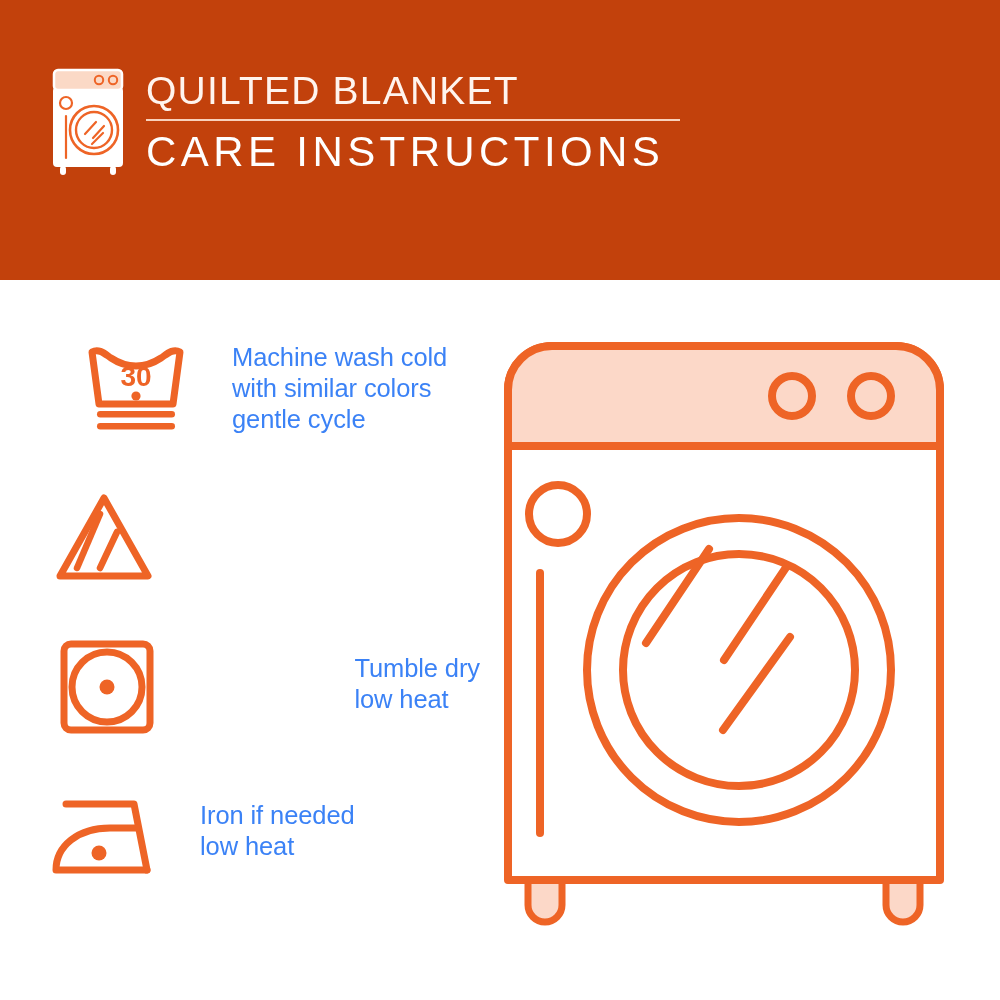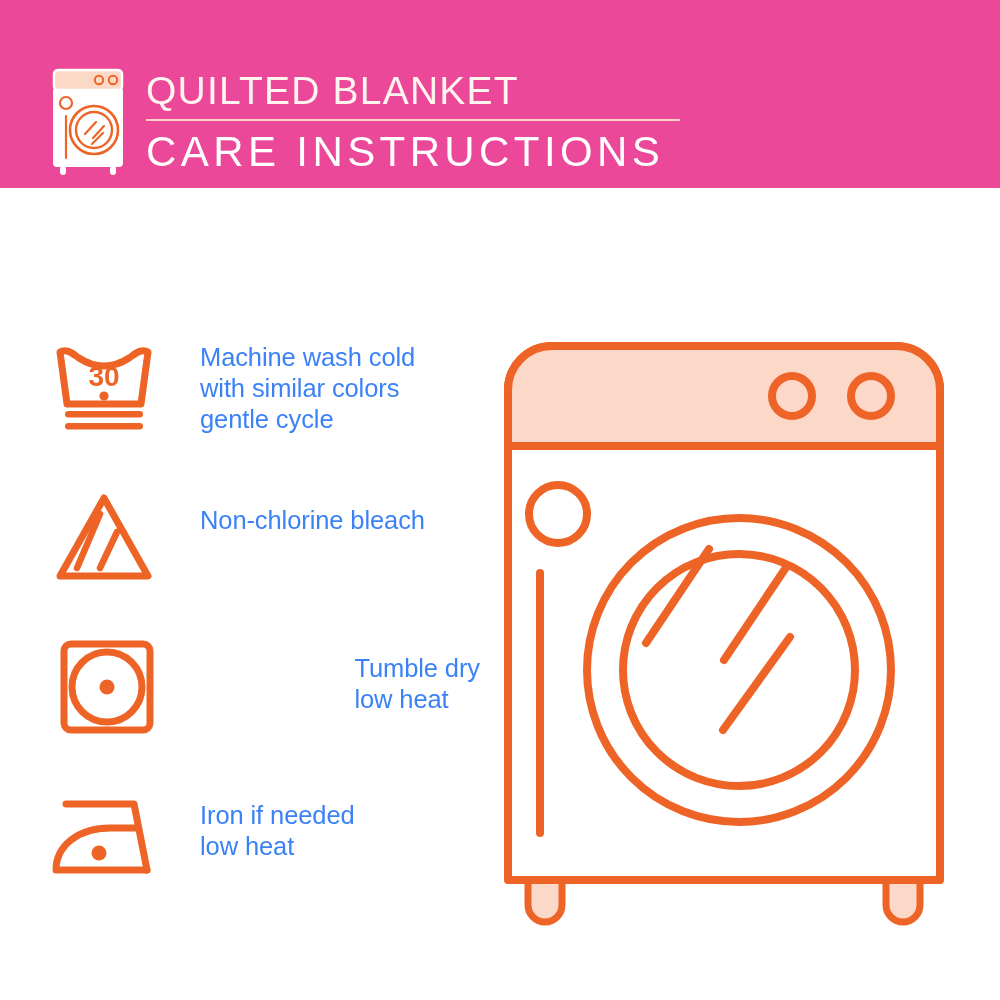--- a/index.html
+++ b/index.html
@@ -19,22 +19,22 @@
     height: 1000px;
     background: #ffffff;
   }
 
   
   #header-band {
     position: absolute;
     left: 0;
     top: 0;
     width: 1000px;
-    height: 188px;
-    background: #ec4899;
+    height: 280px;
+    background: #c2410c;
   }
 
   #header-logo {
     position: absolute;
     left: 44px;
     top: 66px;
     width: 88px;
     height: 112px;
   }
 
@@ -105,21 +105,21 @@
     font-family: "Liberation Sans", sans-serif;
     font-size: 25.5px;
     line-height: 31px;
     color: #3b82f6;
     font-weight: 400;
     letter-spacing: -0.1px;
   }
   .care-text .ln { display: block; white-space: nowrap; }
 
   
-  #row-wash   { height: 150px; }
+  #row-wash   { height: 150px; margin-left: 32px; }
   #row-bleach { height: 148px; }
   #row-dry    { height: 150px; justify-content: space-between; }
   #row-iron   { height: 140px; }
 
   #row-bleach .care-text { padding-top: 25px; }
   #row-dry .care-text    { padding-top: 25px; }
   #row-iron .care-text   { padding-top: 22px; }
 
   
   #washer-illustration {
@@ -198,21 +198,20 @@
       <div class="care-icon">
         <svg viewBox="0 0 118 118" width="118" height="118" aria-hidden="true">
 
           <path d="M56 18 L100 96 L12 96 Z" fill="none" stroke="#EE6426" stroke-width="7" stroke-linejoin="round"></path>
 
           <line x1="52" y1="34" x2="29" y2="88" stroke="#EE6426" stroke-width="6.5" stroke-linecap="round"></line>
           <line x1="69" y1="52" x2="52" y2="88" stroke="#EE6426" stroke-width="6.5" stroke-linecap="round"></line>
         </svg>
       </div>
       <div class="care-text">
-        <span class="ln">Non-chlorine bleach</span>
       </div>
     </div>
 
     <div class="care-row" id="row-dry">
       <div class="care-icon">
         <svg viewBox="0 0 118 118" width="118" height="118" aria-hidden="true">
           <rect x="16" y="16" width="86" height="86" rx="7" fill="none" stroke="#EE6426" stroke-width="7"></rect>
           <circle cx="59" cy="59" r="35" fill="none" stroke="#EE6426" stroke-width="7"></circle>
           <circle cx="59" cy="59" r="7.5" fill="#EE6426"></circle>
         </svg>

